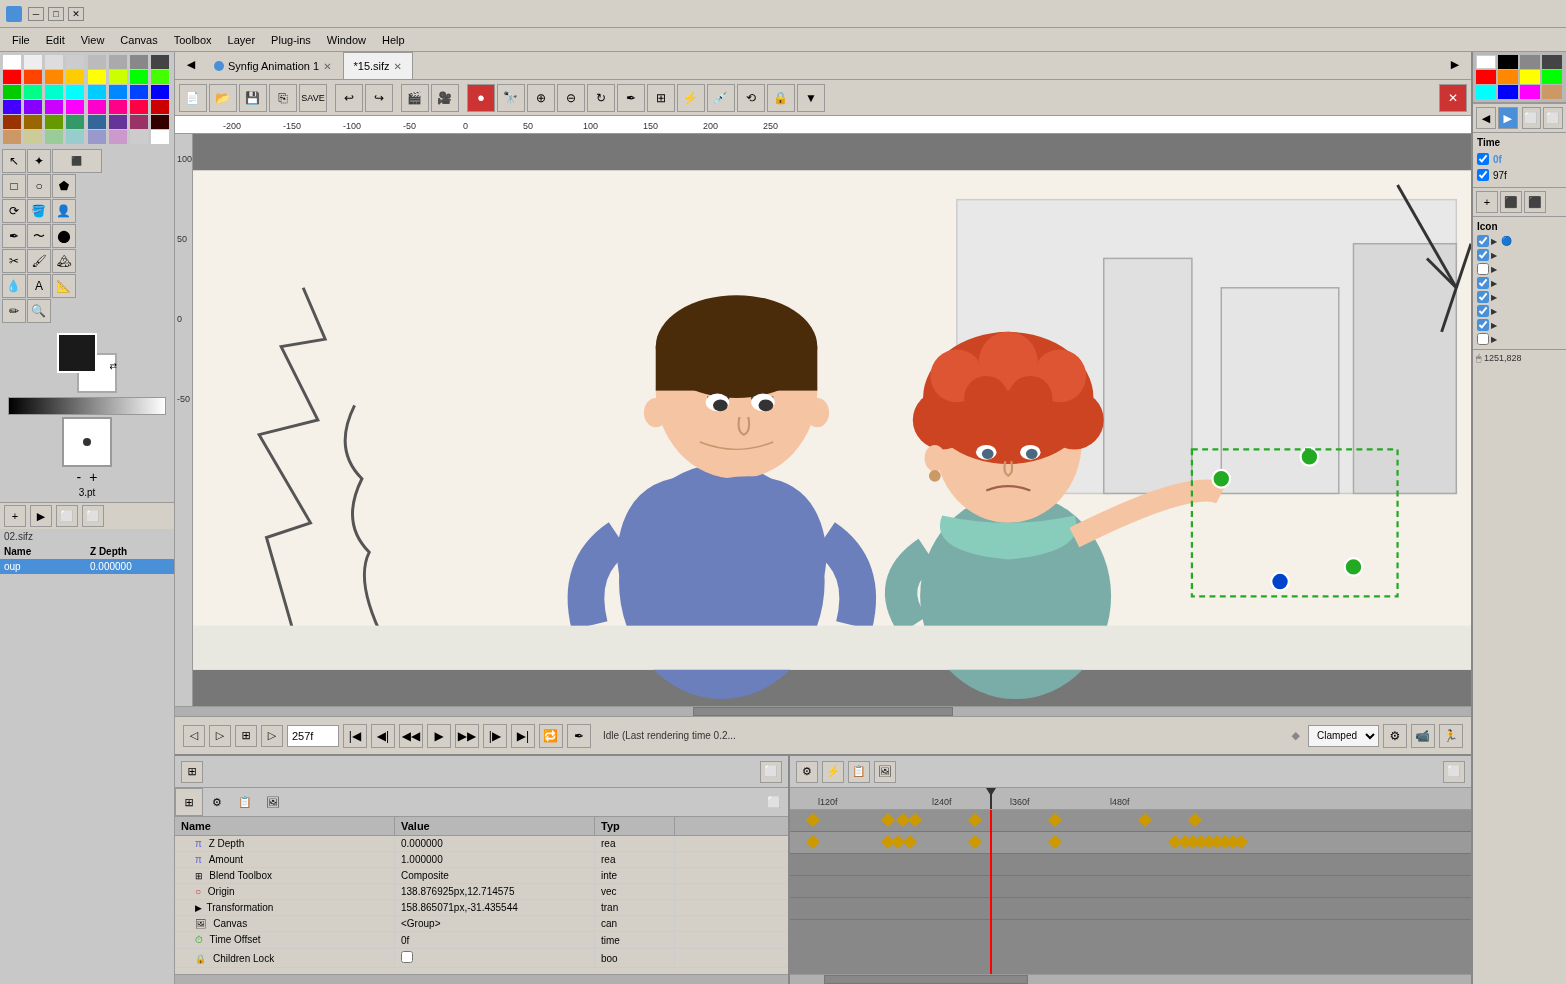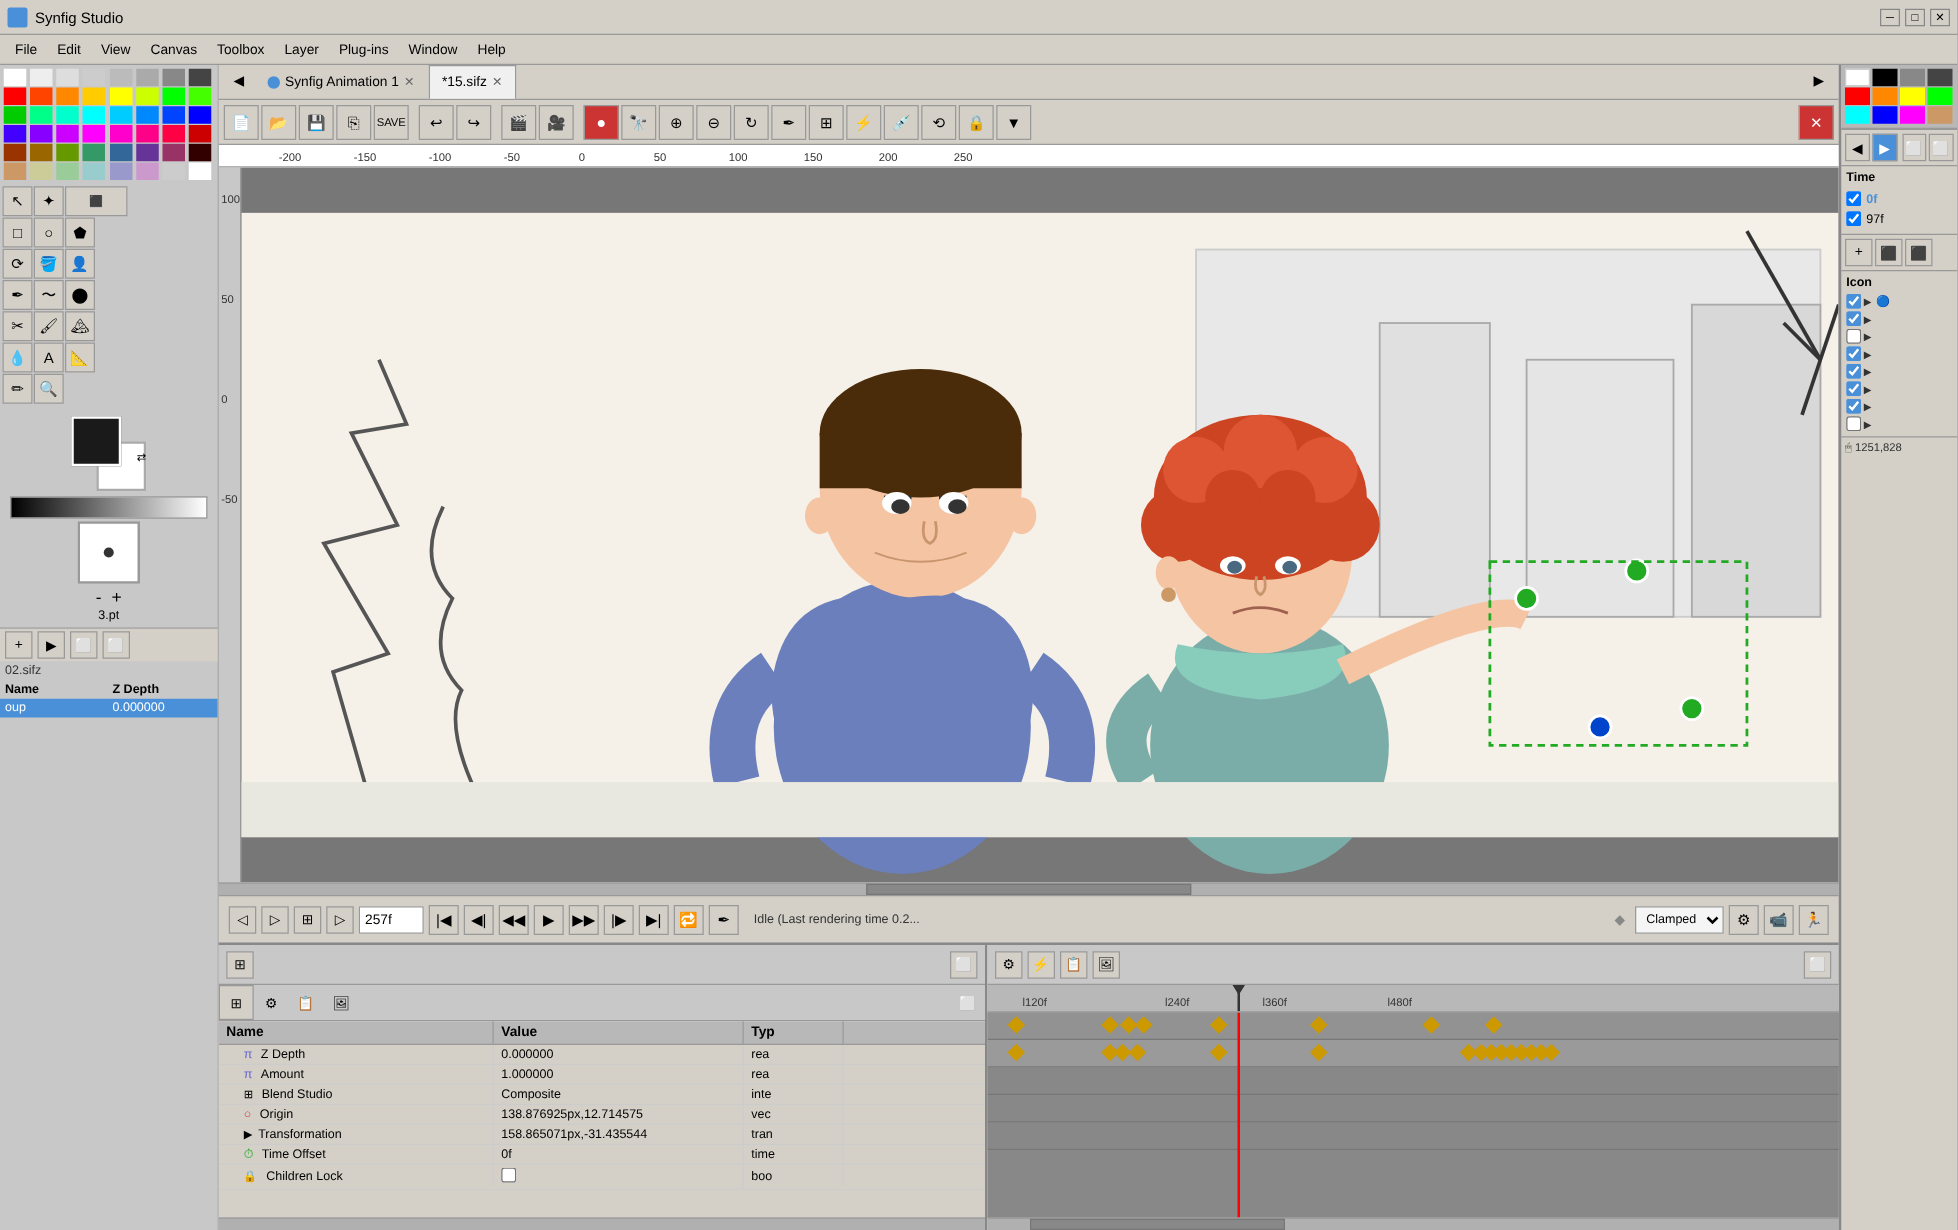--- a/index.html
+++ b/index.html
@@ -462,21 +462,20 @@
       font-size: 10px;
       padding: 2px 4px;
       color: #333;
     }
   </style>
 </head>
 <body>
 
 <div class="title-bar">
   <div class="title-bar-icon"></div>
-  <span class="title-bar-text">Synfig Studio</span>
   <div class="title-bar-btns">
     <div class="title-bar-btn">─</div>
     <div class="title-bar-btn">□</div>
     <div class="title-bar-btn">✕</div>
   </div>
 </div>
 
 <div class="app-container">
 
   <div class="menu-bar">
@@ -850,21 +849,21 @@
                 <span style="color:#6666cc; margin-right:4px;">π</span>
                 <span>Amount</span>
               </div>
               <div class="props-cell">1.000000</div>
               <div class="props-cell">rea</div>
             </div>
 
             <div class="props-row">
               <div class="props-cell indent">
                 <span style="margin-right:4px; font-size:9px;">⊞</span>
-                <span>Blend Studio</span>
+                <span>Blend Toolbox</span>
               </div>
               <div class="props-cell">Composite</div>
               <div class="props-cell">inte</div>
             </div>
 
             <div class="props-row">
               <div class="props-cell indent">
                 <span style="color:#cc3333; margin-right:4px;">○</span>
                 <span>Origin</span>
               </div>
@@ -874,20 +873,28 @@
 
             <div class="props-row">
               <div class="props-cell indent">
                 <span style="margin-right:2px; font-size:9px; cursor:pointer;">▶</span>
                 <span>Transformation</span>
               </div>
               <div class="props-cell">158.865071px,-31.435544</div>
               <div class="props-cell">tran</div>
             </div>
 
+            <div class="props-row">
+              <div class="props-cell indent">
+                <span style="margin-right:4px; font-size:9px;">🖼</span>
+                <span>Canvas</span>
+              </div>
+              <div class="props-cell">&lt;Group&gt;</div>
+              <div class="props-cell">can</div>
+            </div>
 
             <div class="props-row">
               <div class="props-cell indent">
                 <span style="color:#22aa22; margin-right:4px;">⏱</span>
                 <span>Time Offset</span>
               </div>
               <div class="props-cell">0f</div>
               <div class="props-cell">time</div>
             </div>
 

